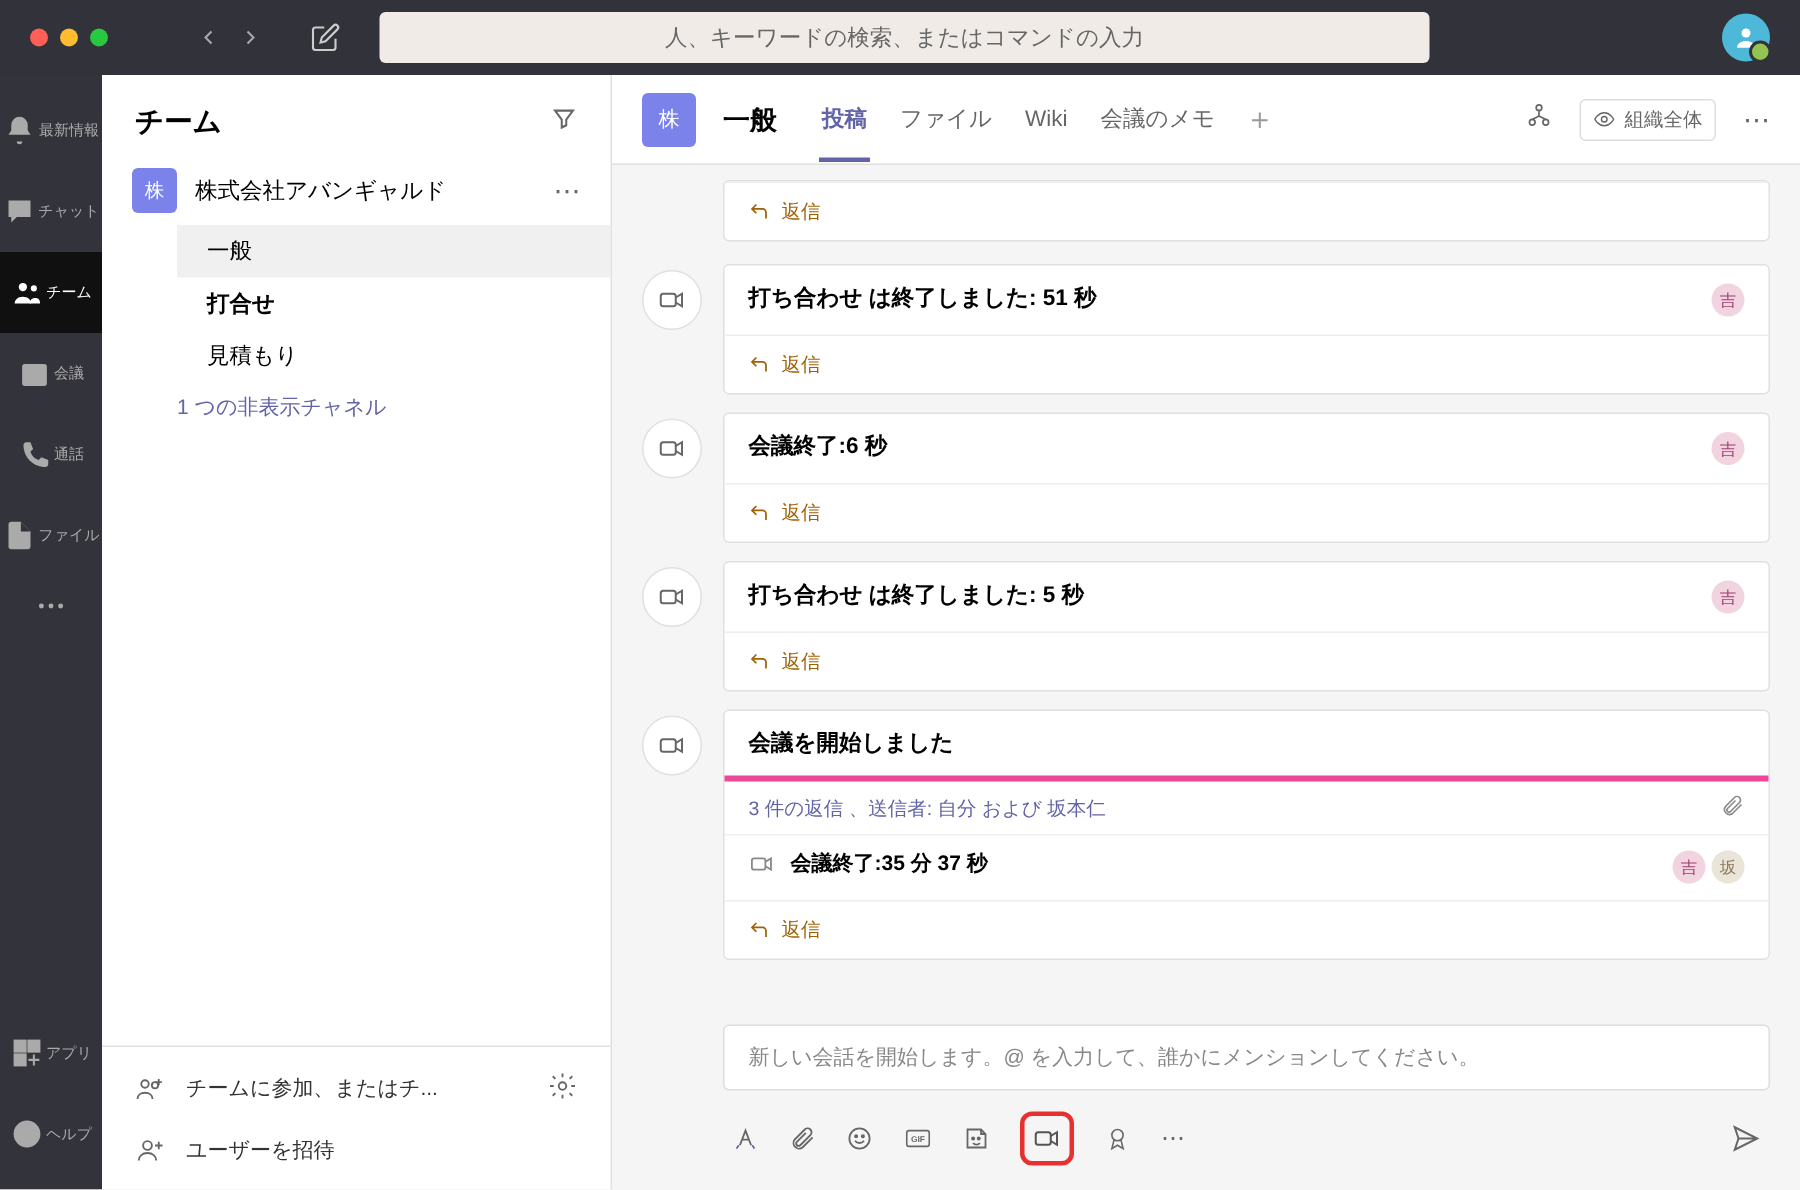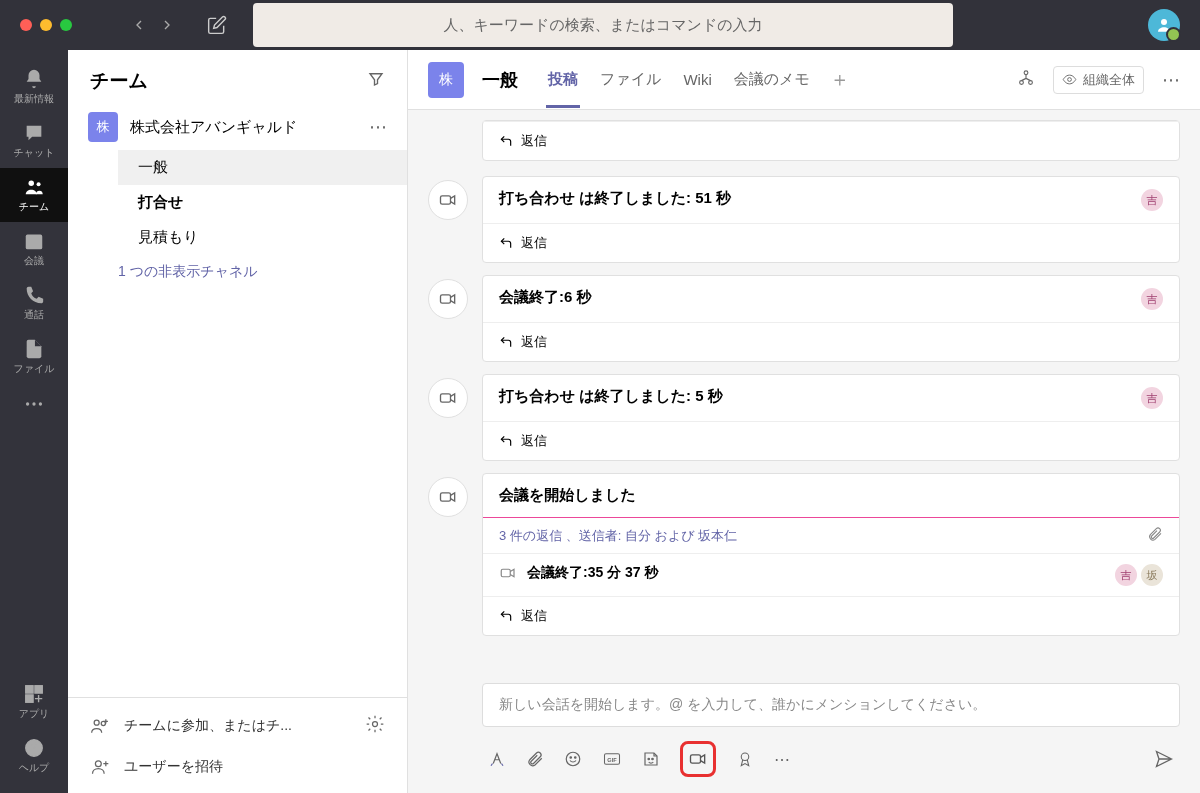--- a/index.html
+++ b/index.html
@@ -8,31 +8,31 @@
     
     .titlebar { height: 50px; background: #32323a; display: flex; align-items: center; padding: 0 20px; gap: 8px; }
     .traffic-lights { display: flex; gap: 8px; margin-right: 50px; }
     .traffic-light { width: 12px; height: 12px; border-radius: 50%; }
     .tl-red { background: #ff5f57; }
     .tl-yellow { background: #febc2e; }
     .tl-green { background: #28c840; }
     .nav-btns { display: flex; gap: 10px; margin-right: 15px; }
     .nav-btn { width: 18px; height: 18px; display: flex; align-items: center; justify-content: center; color: #aaa; cursor: pointer; }
     .compose-btn { width: 36px; height: 36px; display: flex; align-items: center; justify-content: center; color: #ccc; cursor: pointer; }
-    .search-bar { flex: 1; max-width: 700px; height: 44px; background: #f0ebe6; border-radius: 4px; display: flex; align-items: center; justify-content: center; color: #666; font-size: 15px; margin-left: 10px; }
+    .search-bar { flex: 1; max-width: 700px; height: 34px; background: #f0ebe6; border-radius: 4px; display: flex; align-items: center; justify-content: center; color: #666; font-size: 15px; margin-left: 10px; }
     .avatar { width: 32px; height: 32px; border-radius: 50%; background: #4db8d8; margin-left: auto; position: relative; display: flex; align-items: center; justify-content: center; }
     .avatar::after { content: ''; position: absolute; bottom: -1px; right: -1px; width: 11px; height: 11px; border-radius: 50%; background: #92c353; border: 2px solid #32323a; }
     .avatar svg { width: 18px; height: 18px; fill: white; }
     
     
     .main { display: flex; height: calc(100% - 50px); }
     
     
     .rail { width: 68px; background: #33333b; display: flex; flex-direction: column; align-items: center; padding-top: 10px; }
-    .rail-item { width: 68px; height: 54px; display: flex; flex-direction: column; align-items: center; justify-content: center; gap: 2px; color: #aaa; cursor: pointer; font-size: 10px; position: relative; }
+    .rail-item { width: 68px; height: 54px; display: flex; flex-direction: row; align-items: center; justify-content: center; gap: 2px; color: #aaa; cursor: pointer; font-size: 10px; position: relative; }
     .rail-item.active { background: #101010; color: #fff; }
     .rail-item svg { width: 22px; height: 22px; fill: currentColor; }
     .rail-item.overflow { height: 40px; }
     .rail-bottom { margin-top: auto; margin-bottom: 10px; }
     
     
     .teams-panel { width: 340px; background: #fff; border-right: 1px solid #e0e0e0; display: flex; flex-direction: column; }
     .teams-header { display: flex; justify-content: space-between; align-items: center; padding: 18px 22px 10px; }
     .teams-title { font-size: 19px; font-weight: 700; }
     .filter-icon { color: #666; cursor: pointer; }
@@ -69,25 +69,25 @@
     .msg-row { display: flex; gap: 14px; margin-bottom: 12px; align-items: flex-start;}
     .msg-icon { width: 40px; height: 40px; border-radius: 50%; background: #fff; border: 1px solid #e0e0e0; display: flex; align-items: center; justify-content: center; color: #666; margin-top: 4px; flex-shrink: 0; }
     .msg-icon.hidden-icon { visibility: hidden; }
     .msg-card { flex: 1; background: #fff; border: 1px solid #e0e0e0; border-radius: 4px; }
     .msg-body { padding: 12px 16px; display: flex; align-items: flex-start; gap: 22px; }
     .msg-title { font-weight: 700; font-size: 15px; }
     .msg-participants { margin-left: auto; display: flex; gap: 4px; }
     .part-badge { width: 22px; height: 22px; border-radius: 50%; display: flex; align-items: center; justify-content: center; font-size: 11px; }
     .badge-pink { background: #f2d4e0; color: #a04070; }
     .badge-beige { background: #eae4d9; color: #8a7a5c; }
-    .msg-reply-info { padding: 8px 16px; color: #6264a7; font-size: 13px; border-top: 1px solid #ec4899; display: flex; align-items: center; }
+    .msg-reply-info { padding: 8px 16px; color: #6264a7; font-size: 13px; border-top: 4px solid #ec4899; display: flex; align-items: center; }
     .msg-sub { padding: 10px 16px; display: flex; align-items: flex-start; gap: 10px; border-top: 1px solid #eee; }
     .msg-sub .sub-icon { color: #888; }
     .msg-sub-text { font-weight: 700; font-size: 14px; }
-    .reply-row { padding: 10px 16px; border-top: 1px solid #eee; display: flex; align-items: center; gap: 8px; color: #000000; font-size: 13px; cursor: pointer; }
+    .reply-row { padding: 10px 16px; border-top: 1px solid #eee; display: flex; align-items: center; gap: 8px; color: #a16207; font-size: 13px; cursor: pointer; }
     .attach-icon-right { margin-left: auto; color: #888; }
     
     
     .compose-area { padding: 10px 20px 16px 74px; }
     .compose-box { background: #fff; border: 1px solid #ddd; border-radius: 4px; padding: 12px 16px; color: #888; font-size: 14px; }
     .compose-toolbar { display: flex; align-items: center; gap: 20px; padding: 14px 6px 0; color: #666; }
     .tb-icon { cursor: pointer; display: flex; align-items: center; justify-content: center; }
     .tb-icon.highlighted { border: 3px solid #e83030; border-radius: 8px; padding: 5px; }
     .tb-more { font-size: 16px; }
     .send-icon { margin-left: auto; }

